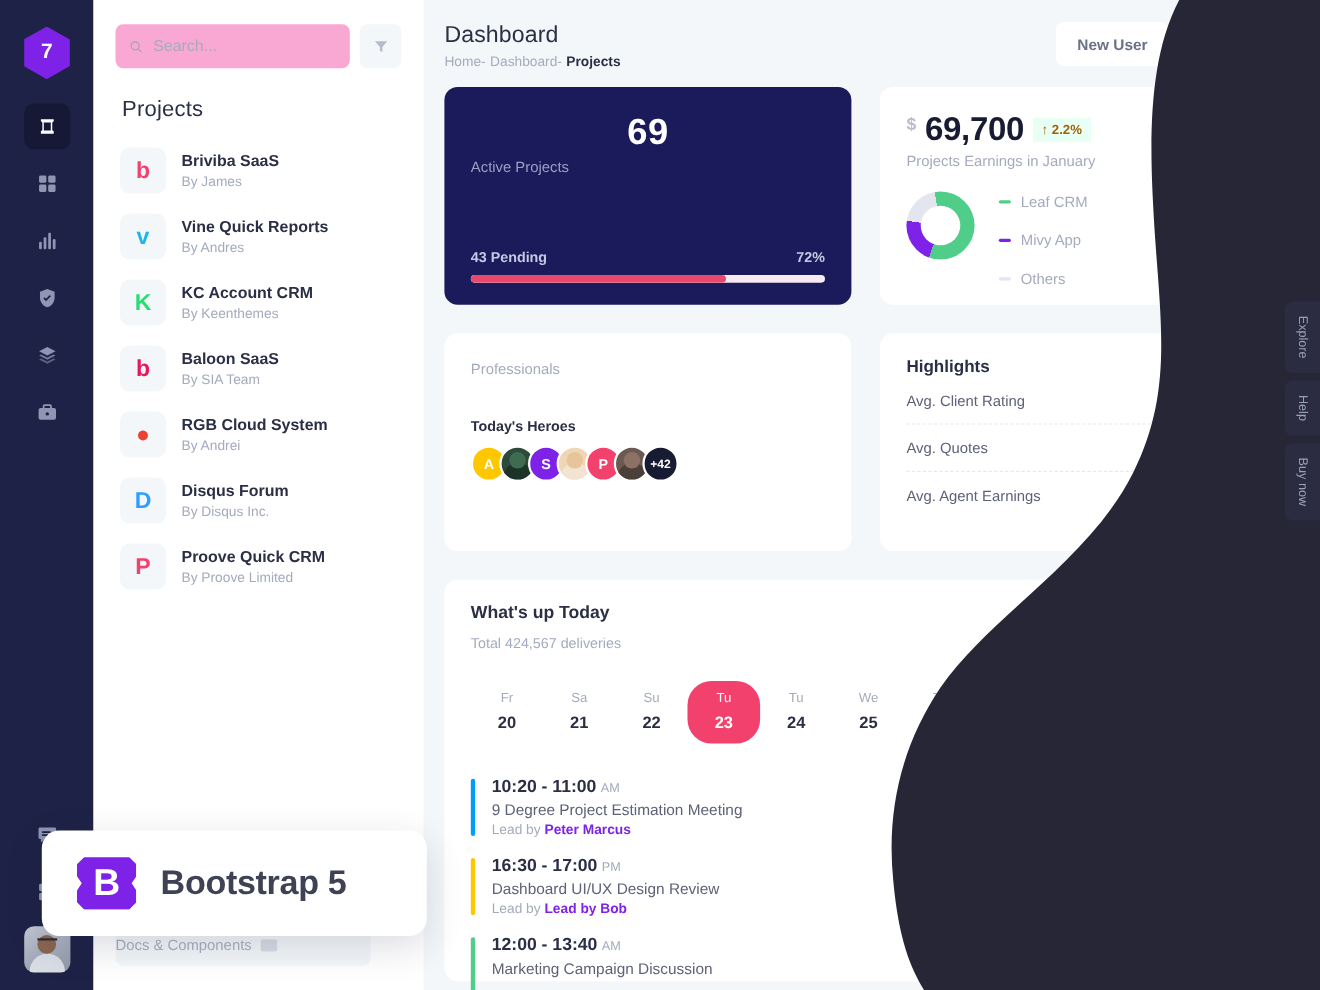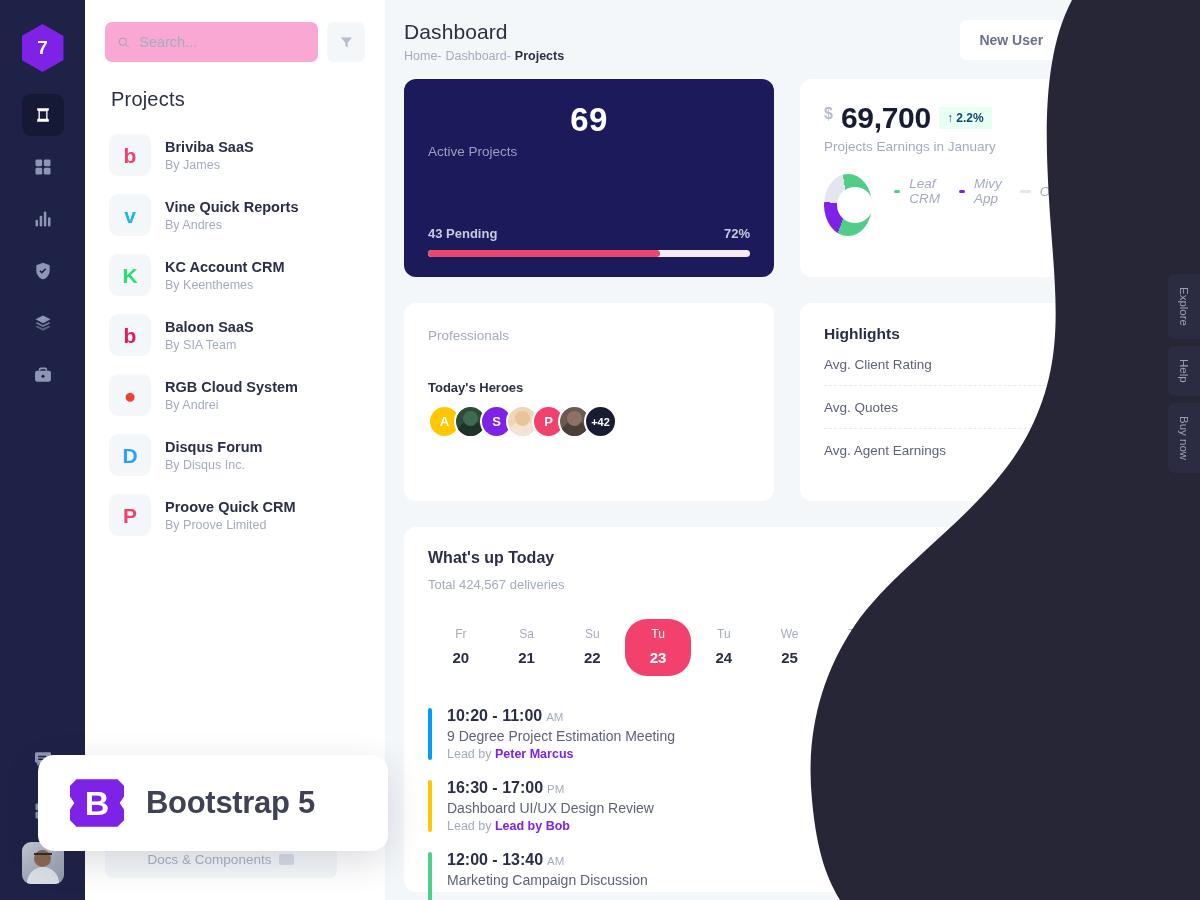--- a/index.html
+++ b/index.html
@@ -67,21 +67,21 @@
   .proj-logo {
     width: 42px; height: 42px; border-radius: 9px; background: #f4f7f9;
     display: flex; align-items: center; justify-content: center;
     font-size: 21px; font-weight: bold; line-height: 1;
   }
   .proj-name { font-size: 14.5px; font-weight: bold; color: #2b2f45; margin-bottom: 3px; }
   .proj-by { font-size: 12.5px; color: #a4abbd; }
   .docs-bar {
     position: absolute; left: 20px; bottom: 22px; width: 232px; height: 38px;
     background: #f4f7f9; border-radius: 7px; display: flex; align-items: center;
-    justify-content: center; gap: 8px; font-size: 13.5px; color: #a9b0c1;
+    justify-content: flex-start; gap: 8px; font-size: 13.5px; color: #a9b0c1;
   }
   .docs-chip { width: 15px; height: 11px; border-radius: 2px; background: #d7dce5; }
   .collapse-btn {
     position: absolute; left: 361px; bottom: 22px; width: 34px; height: 38px;
     background: #ffffff; border-radius: 7px; box-shadow: 0 2px 9px rgba(40,50,80,.13);
     display: flex; align-items: center; justify-content: center;
   }
   .collapse-btn svg { stroke: #b3bacb; fill: none; stroke-width: 2; }
 
   
@@ -112,28 +112,28 @@
   .prog-row { margin-top: auto; display: flex; justify-content: space-between;
     font-size: 13px; font-weight: bold; color: #c6c9e2; margin-bottom: 9px; }
   .prog-track { height: 7px; border-radius: 4px; background: #f7eaf0; overflow: hidden; }
   .prog-fill { height: 100%; border-radius: 4px; background: #e8486b; }
 
   
   .card-earn { width: 375px; height: 198px; padding: 22px 24px; }
   .earn-head { display: flex; align-items: center; gap: 8px; }
   .cur { font-size: 16px; color: #b7bdcc; font-weight: bold; align-self: flex-start; margin-top: 4px; }
   .earn-val { font-size: 30px; font-weight: bold; color: #181c32; letter-spacing: -.3px; }
-  .earn-badge { background: #e8fff3; color: #0c4a6e; font-size: 12px; font-weight: bold;
+  .earn-badge { background: #e8fff3; color: #a16207; font-size: 12px; font-weight: bold;
     padding: 4px 8px; border-radius: 1px; }
   .earn-sub { margin-top: 4px; font-size: 13.5px; color: #a4abbd; }
   .earn-body { margin-top: 20px; display: flex; align-items: flex-start; gap: 22px; }
   .donut { width: 62px; height: 62px; border-radius: 50%; position: relative; }
   .donut::after { content:""; position:absolute; left:13px; top:13px; width:36px; height:36px;
     border-radius:50%; background:#fff; }
-  .legend { display: flex; flex-direction: row; gap: 13px; padding-top: 2px; font-style: italic; }
+  .legend { display: flex; flex-direction: column; gap: 20px; padding-top: 2px; }
   .leg-row { display: flex; align-items: center; gap: 9px; font-size: 13.5px; color: #a4abbd; }
   .dash { width: 11px; height: 3px; border-radius: 2px; }
   .amounts { margin-left: auto; display: flex; flex-direction: column; gap: 12px;
     align-items: flex-end; padding-top: 2px; }
   .amt { font-size: 13.5px; font-weight: bold; color: #181c32; }
 
   
   .card-pro { width: 370px; height: 198px; padding: 22px 24px; }
   .pro-num { font-size: 30px; font-weight: bold; color: #181c32; }
   .pro-sub { margin-top: 3px; font-size: 13.5px; color: #a4abbd; }

